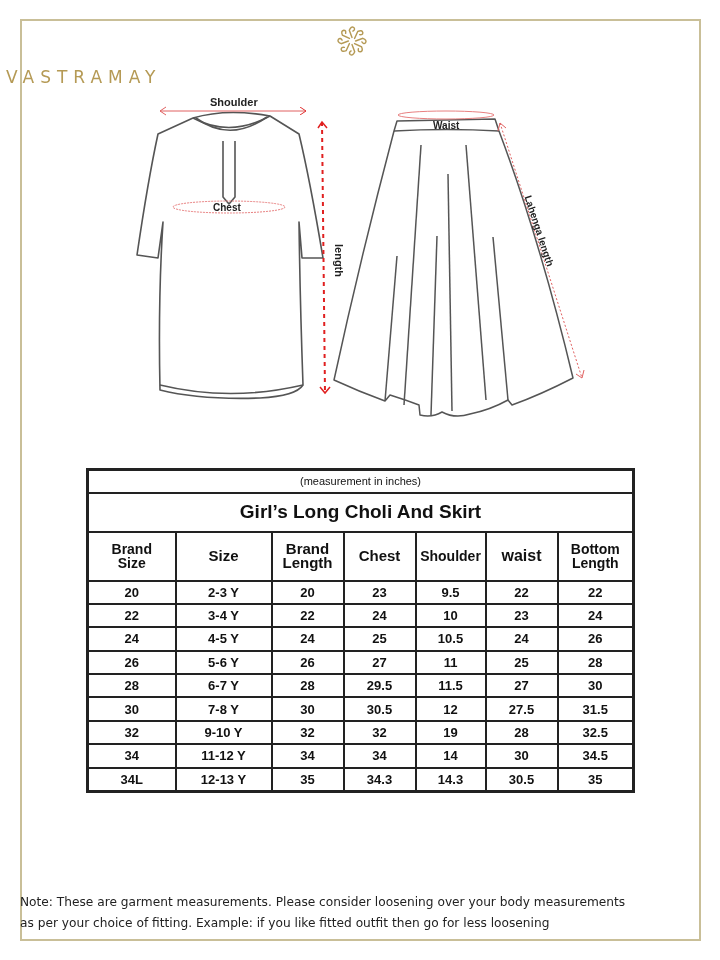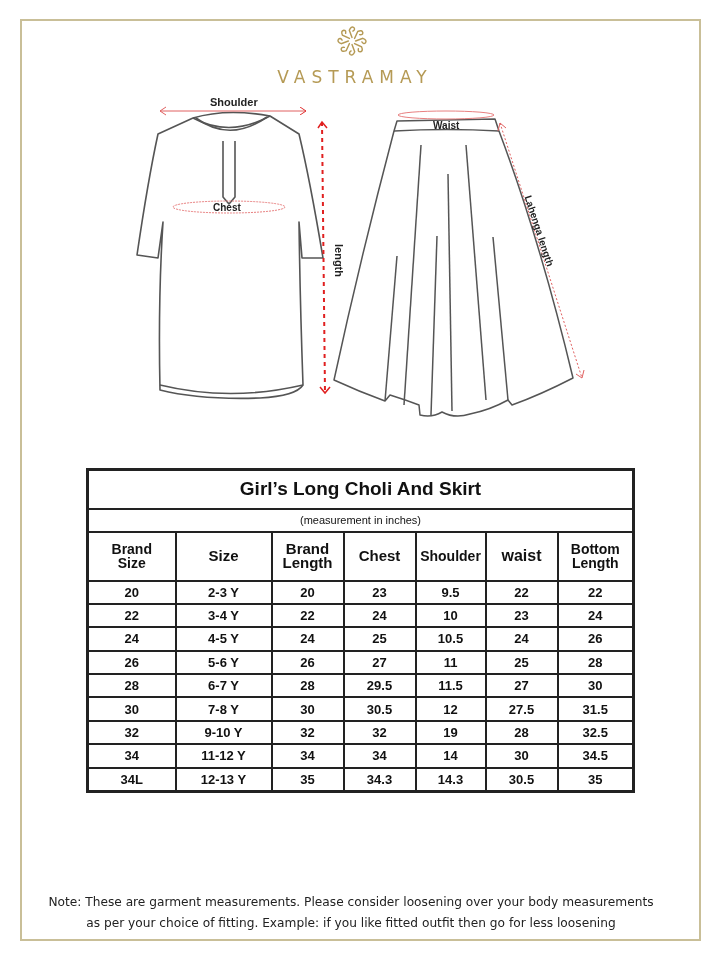--- a/index.html
+++ b/index.html
@@ -5,21 +5,21 @@
   * { box-sizing: border-box; margin: 0; padding: 0; }
   html, body { width: 720px; height: 960px; background: #ffffff; overflow: hidden; }
   body { position: relative; font-family: "Liberation Sans", sans-serif; color: #111; }
 
   .frame {
     position: absolute; left: 20px; top: 19px; width: 681px; height: 922px;
     border: 2px solid #c9bf98;
   }
 
   .logo {
-    position: absolute; left: 0; top: 23px; width: 704px; text-align: center;
+    position: absolute; left: 0; top: 23px; width: 704px; 
   }
   .logo-mark { display: block; margin: 0 auto; width: 36px; height: 36px; }
   .logo-text {
     display: block; margin-top: 8px; font-size: 17px; letter-spacing: 6px;
     color: #b59a55; font-family: "DejaVu Sans", sans-serif; font-weight: normal;
     padding-left: 6px;
   }
 
   .diagram { position: absolute; left: 0; top: 0; width: 720px; height: 440px; }
   .diag-label { position: absolute; font-weight: bold; font-size: 11px; color: #222; }
@@ -35,21 +35,21 @@
     border: 2px solid #222; text-align: center; font-weight: bold; color: #111;
   }
   .title-cell { height: 39px; font-size: 19px; font-weight: bold; }
   .sub-cell { height: 23px; font-size: 11px; font-weight: normal !important; color: #222; }
   .head-row th { height: 49px; font-size: 14px; line-height: 14px; }
   .head-row th.big { font-size: 15px; }
   .head-row th.waist { font-size: 16px; }
   .data-row td { height: 23.4px; font-size: 13px; }
 
   .note {
-    position: absolute; left: 20px; top: 892px; width: 662px; text-align: center;
+    position: absolute; left: 20px; top: 892px; width: 662px; text-align: left;
     font-family: "DejaVu Sans", sans-serif; font-size: 12.2px; line-height: 21px; color: #222;
   }
 </style>
 </head>
 <body>
 
 <div class="frame"></div>
 
 <div class="logo">
   <svg class="logo-mark" viewBox="-20 -20 40 40">
@@ -123,24 +123,24 @@
       <col style="width:88px">
         <col style="width:96px">
         <col style="width:72px">
         <col style="width:72px">
         <col style="width:70px">
         <col style="width:72px">
         <col style="width:76px">
     </colgroup>
     <tbody>
         <tr>
-      <td colspan="7" class="title-cell">Girl’s Long Choli And Skirt</td>
+      <td colspan="7" class="sub-cell">(measurement in inches)</td>
     </tr>
     <tr>
-      <td colspan="7" class="sub-cell">(measurement in inches)</td>
+      <td colspan="7" class="title-cell">Girl’s Long Choli And Skirt</td>
     </tr>
     <tr class="head-row">
       <th><span>Brand</span><br><span>Size</span></th>
       <th class="big">Size</th>
       <th class="big"><span>Brand</span><br><span>Length</span></th>
       <th class="big">Chest</th>
       <th>Shoulder</th>
       <th class="waist">waist</th>
       <th><span>Bottom</span><br><span>Length</span></th>
     </tr>

